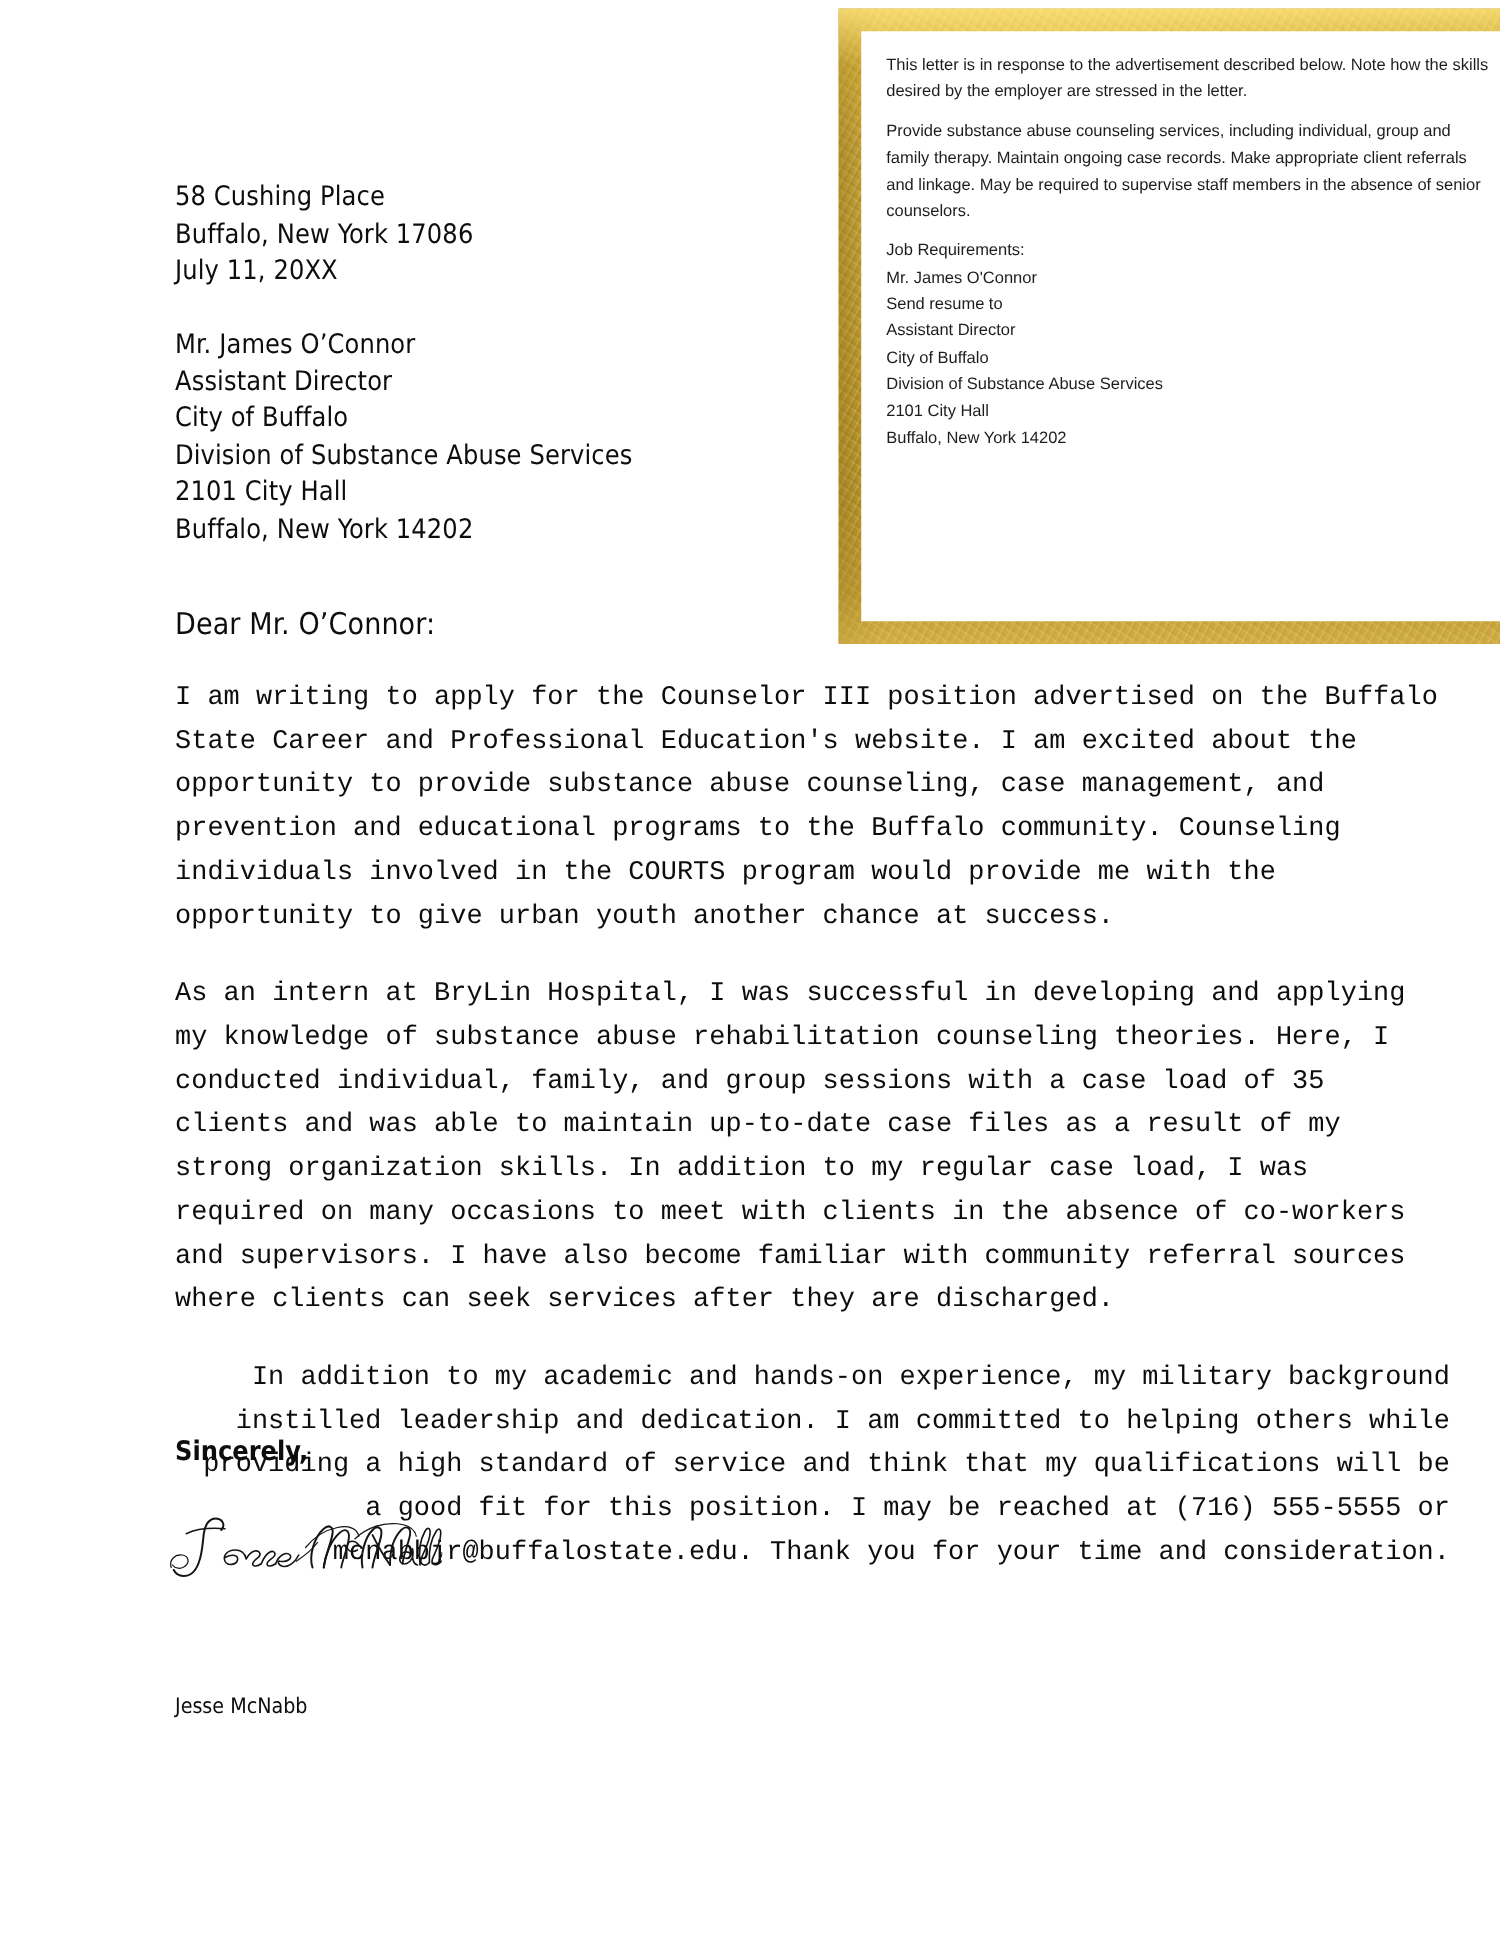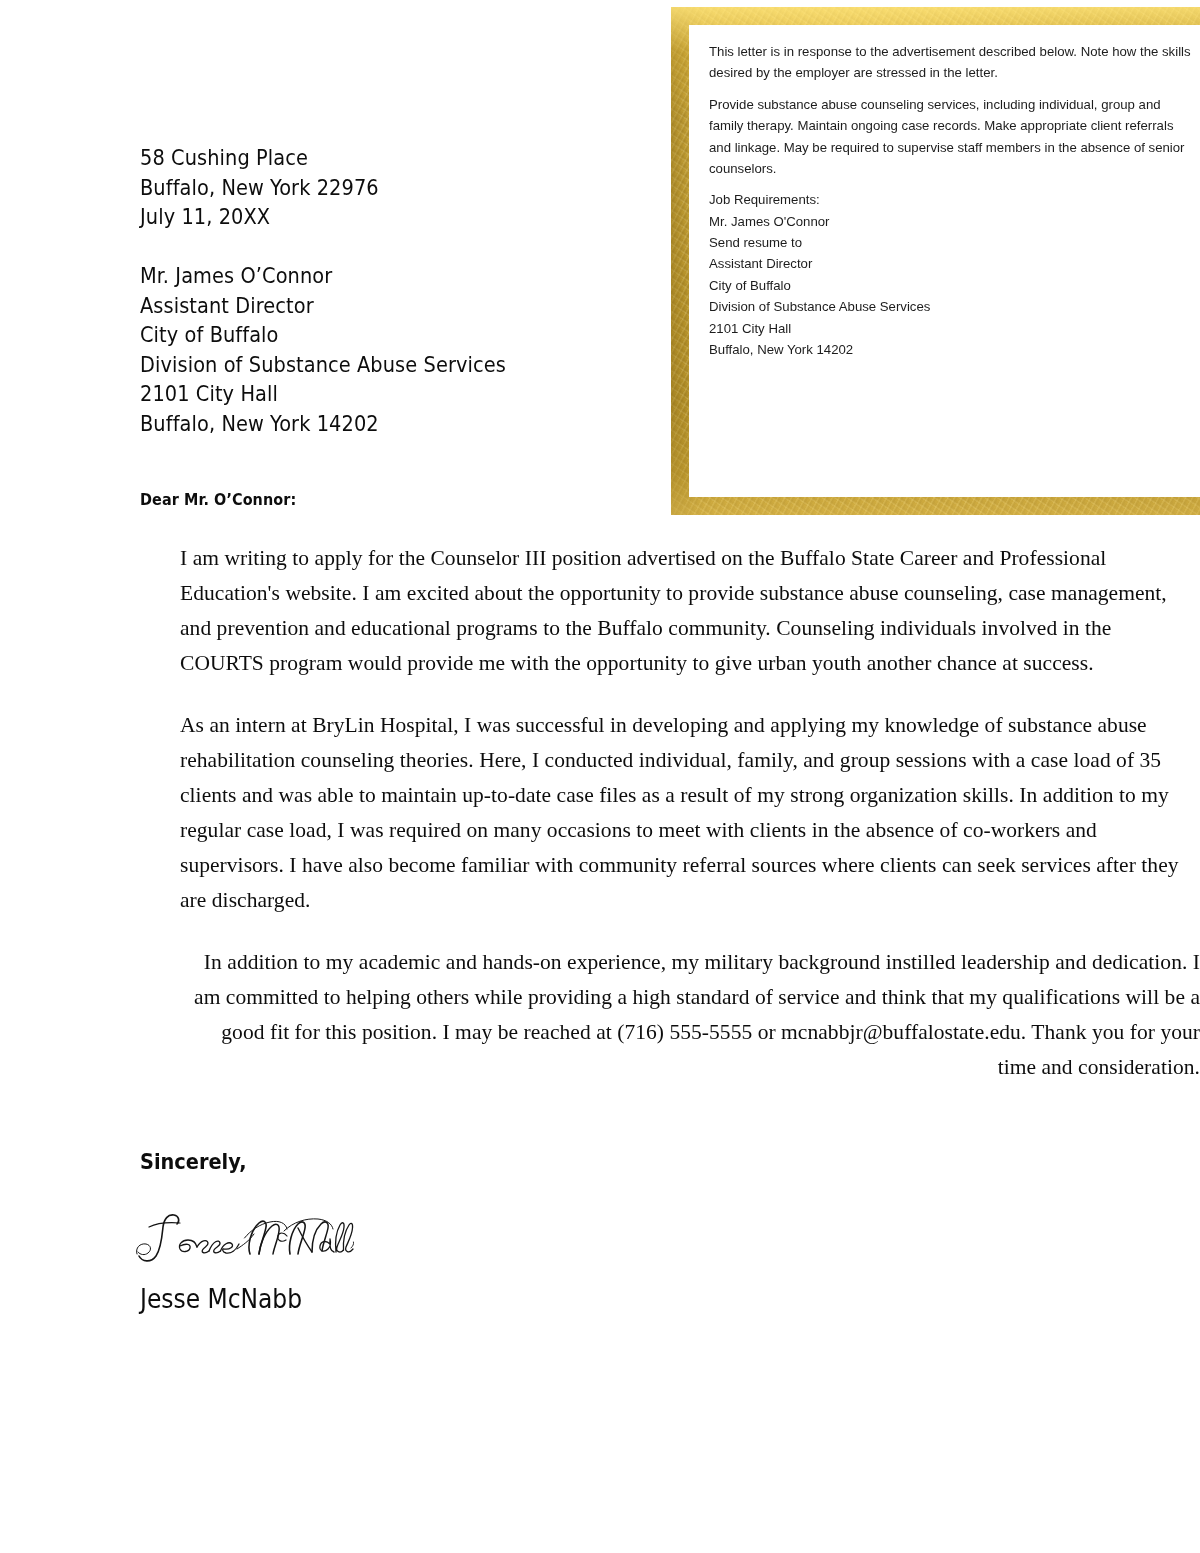--- a/index.html
+++ b/index.html
@@ -73,38 +73,36 @@
     letter-spacing: 0.1px;
   }
   #recipient-block {
     top: 261px;
     font-size: 21.5px;
     line-height: 29.6px;
     letter-spacing: 0.1px;
   }
   #salutation {
     top: 485px;
-    font-size: 16px;
+    font-size: 24px;
     line-height: 29.6px;
     letter-spacing: 0.1px;
-    font-weight: bold;
   }
 
   #body-paragraphs {
     position: absolute;
     left: 140px;
     top: 541px;
     width: 1020px;
-    font-family: Liberation Serif, serif;
+    font-family: Liberation Mono, monospace;
     font-stretch: condensed;
     font-size: 21.5px;
     line-height: 35px;
     color: #0d0d0d;
     letter-spacing: 0.05px;
-    margin-left: 40px;
   }
   #body-paragraphs p {
     margin: 0 0 27px 0;
   }
   #body-paragraphs p:last-child { margin-bottom: 0; text-align: right; }
 
   #closing {
     top: 1147px;
     font-size: 21.5px;
     line-height: 29.6px;
@@ -115,22 +113,22 @@
   #signature-image {
     position: absolute;
     left: 134px;
     top: 1208px;
     width: 220px;
     height: 62px;
   }
   #signature-image svg { display: block; width: 100%; height: 100%; }
 
   #signature-name {
-    top: 1285px;
-    font-size: 26px;
+    top: 1351px;
+    font-size: 17px;
     line-height: 29.6px;
     text-align: center;
   }
 </style>
 </head>
 <body>
 
 <div id="callout-box">
   <div id="callout-inner">
 
@@ -149,21 +147,21 @@
       <span class="box-block-line">Division of Substance Abuse Services</span>
       <span class="box-block-line">2101 City Hall</span>
       <span class="box-block-line">Buffalo, New York 14202</span>
     </p>
 
   </div>
 </div>
 
 <div class="letter-text" id="sender-block">
   <div>58 Cushing Place</div>
-  <div>Buffalo, New York 22976</div>
+  <div>Buffalo, New York 17086</div>
   <div>July 11, 20XX</div>
 </div>
 
 <div class="letter-text" id="recipient-block">
   <div>Mr. James O’Connor</div>
   <div>Assistant Director</div>
   <div>City of Buffalo</div>
   <div>Division of Substance Abuse Services</div>
   <div>2101 City Hall</div>
   <div>Buffalo, New York 14202</div>

